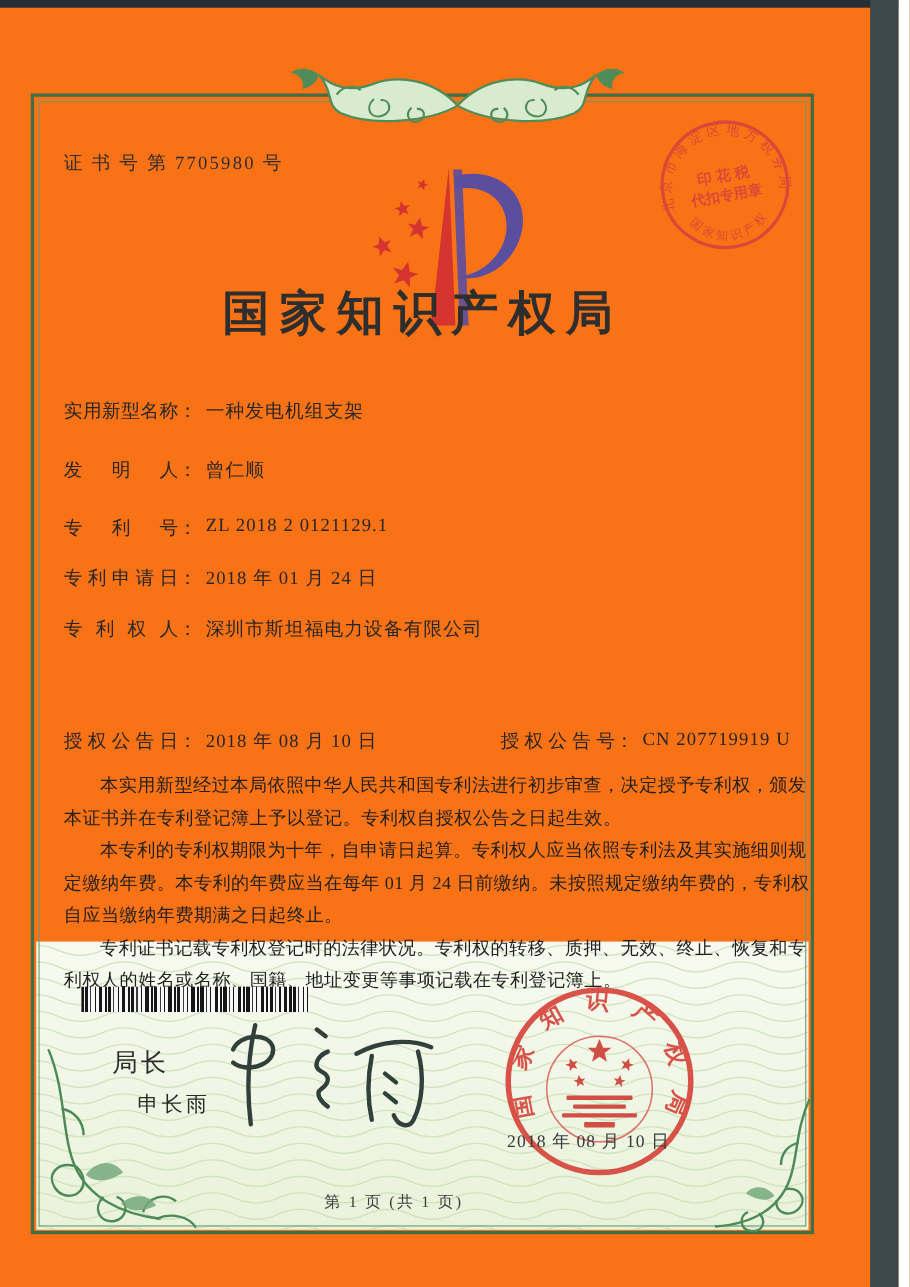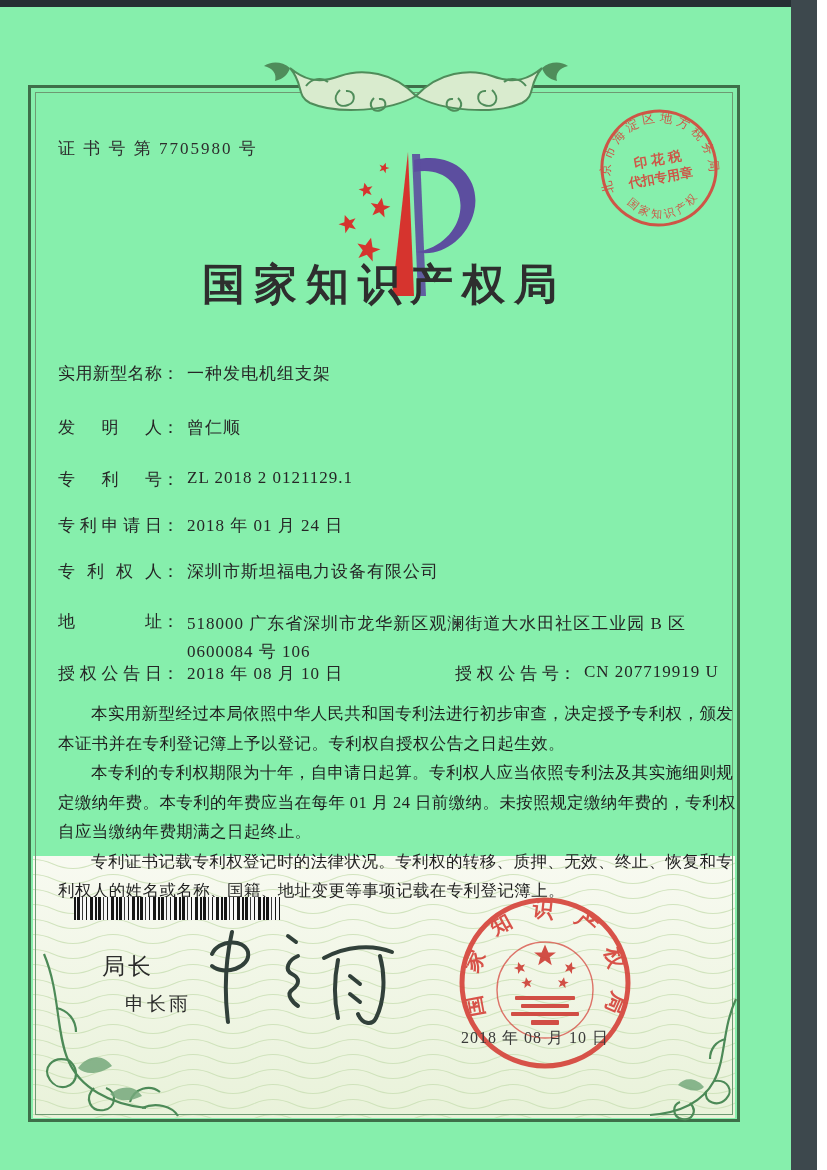--- a/index.html
+++ b/index.html
@@ -1,18 +1,18 @@
 <!DOCTYPE html>
 <html><head>
 <meta charset="utf-8">
 <style>
   * { margin:0; padding:0; box-sizing:border-box; }
   html,body { background:#ffffff; }
   .stage { position:relative; width:827px; height:1170px; overflow:hidden;
-           background:#86efac; font-family:"Liberation Serif","DejaVu Serif",serif; color:#222; }
+           background:#f97316; font-family:"Liberation Serif","DejaVu Serif",serif; color:#222; }
   
   .scan-top { position:absolute; left:0; top:0; width:817px; height:7px; background:#262f33; }
   .scan-right { position:absolute; left:791px; top:0; width:26px; height:1170px; background:#3d484d; }
   .scan-right-white { position:absolute; left:817px; top:0; width:10px; height:1170px; background:#fff; }
 
   
   .frame-outer { position:absolute; left:28px; top:85px; width:712px; height:1037px;
                  border:3px solid #3e6f49; }
   .frame-inner { position:absolute; left:4px; top:4px; right:4px; bottom:4px; border:1px solid #6d9a72; }
 
@@ -188,23 +188,20 @@
   </div>
   <div class="field-row" style="top:468px">
     <span class="flabel">专利号</span><span class="fcolon">：</span><span class="fvalue">ZL 2018 2 0121129.1</span>
   </div>
   <div class="field-row" style="top:514px">
     <span class="flabel">专利申请日</span><span class="fcolon">：</span><span class="fvalue">2018 年 01 月 24 日</span>
   </div>
   <div class="field-row" style="top:560px">
     <span class="flabel">专利权人</span><span class="fcolon">：</span><span class="fvalue">深圳市斯坦福电力设备有限公司</span>
   </div>
-  <div class="field-row" style="top:610px">
-    <span class="flabel">地址</span><span class="fcolon">：</span><span class="fvalue wrap">518000 广东省深圳市龙华新区观澜街道大水田社区工业园 B 区 0600084 号 106</span>
-  </div>
   <div class="field-row" style="top:662px">
     <span>
       <span class="flabel">授权公告日</span><span class="fcolon">：</span><span class="fvalue">2018 年 08 月 10 日</span>
     </span>
     <span class="grant-no-cell">
       <span class="flabel">授权公告号</span><span class="fcolon">：</span><span class="fvalue">CN 207719919 U</span>
     </span>
   </div>
 
   <div class="paras">
@@ -274,14 +271,15 @@
         </text>
         <text font-size="11" fill="#d6453c" letter-spacing="3" font-family="'Liberation Sans',sans-serif">
           <textPath href="#arcBotSm" startOffset="1">国家知识产权局</textPath>
         </text>
         <text x="62" y="58" text-anchor="middle" font-size="13.5" fill="#d6453c" font-weight="bold" font-family="'Liberation Sans',sans-serif">印 花 税</text>
         <text x="62" y="76" text-anchor="middle" font-size="13" fill="#d6453c" font-weight="bold" font-family="'Liberation Sans',sans-serif">代扣专用章</text>
       </g>
     </svg>
   </div>
 
+  <div class="footer">第 1 页 (共 1 页)</div>
 
 </div>
 
 </body></html>

